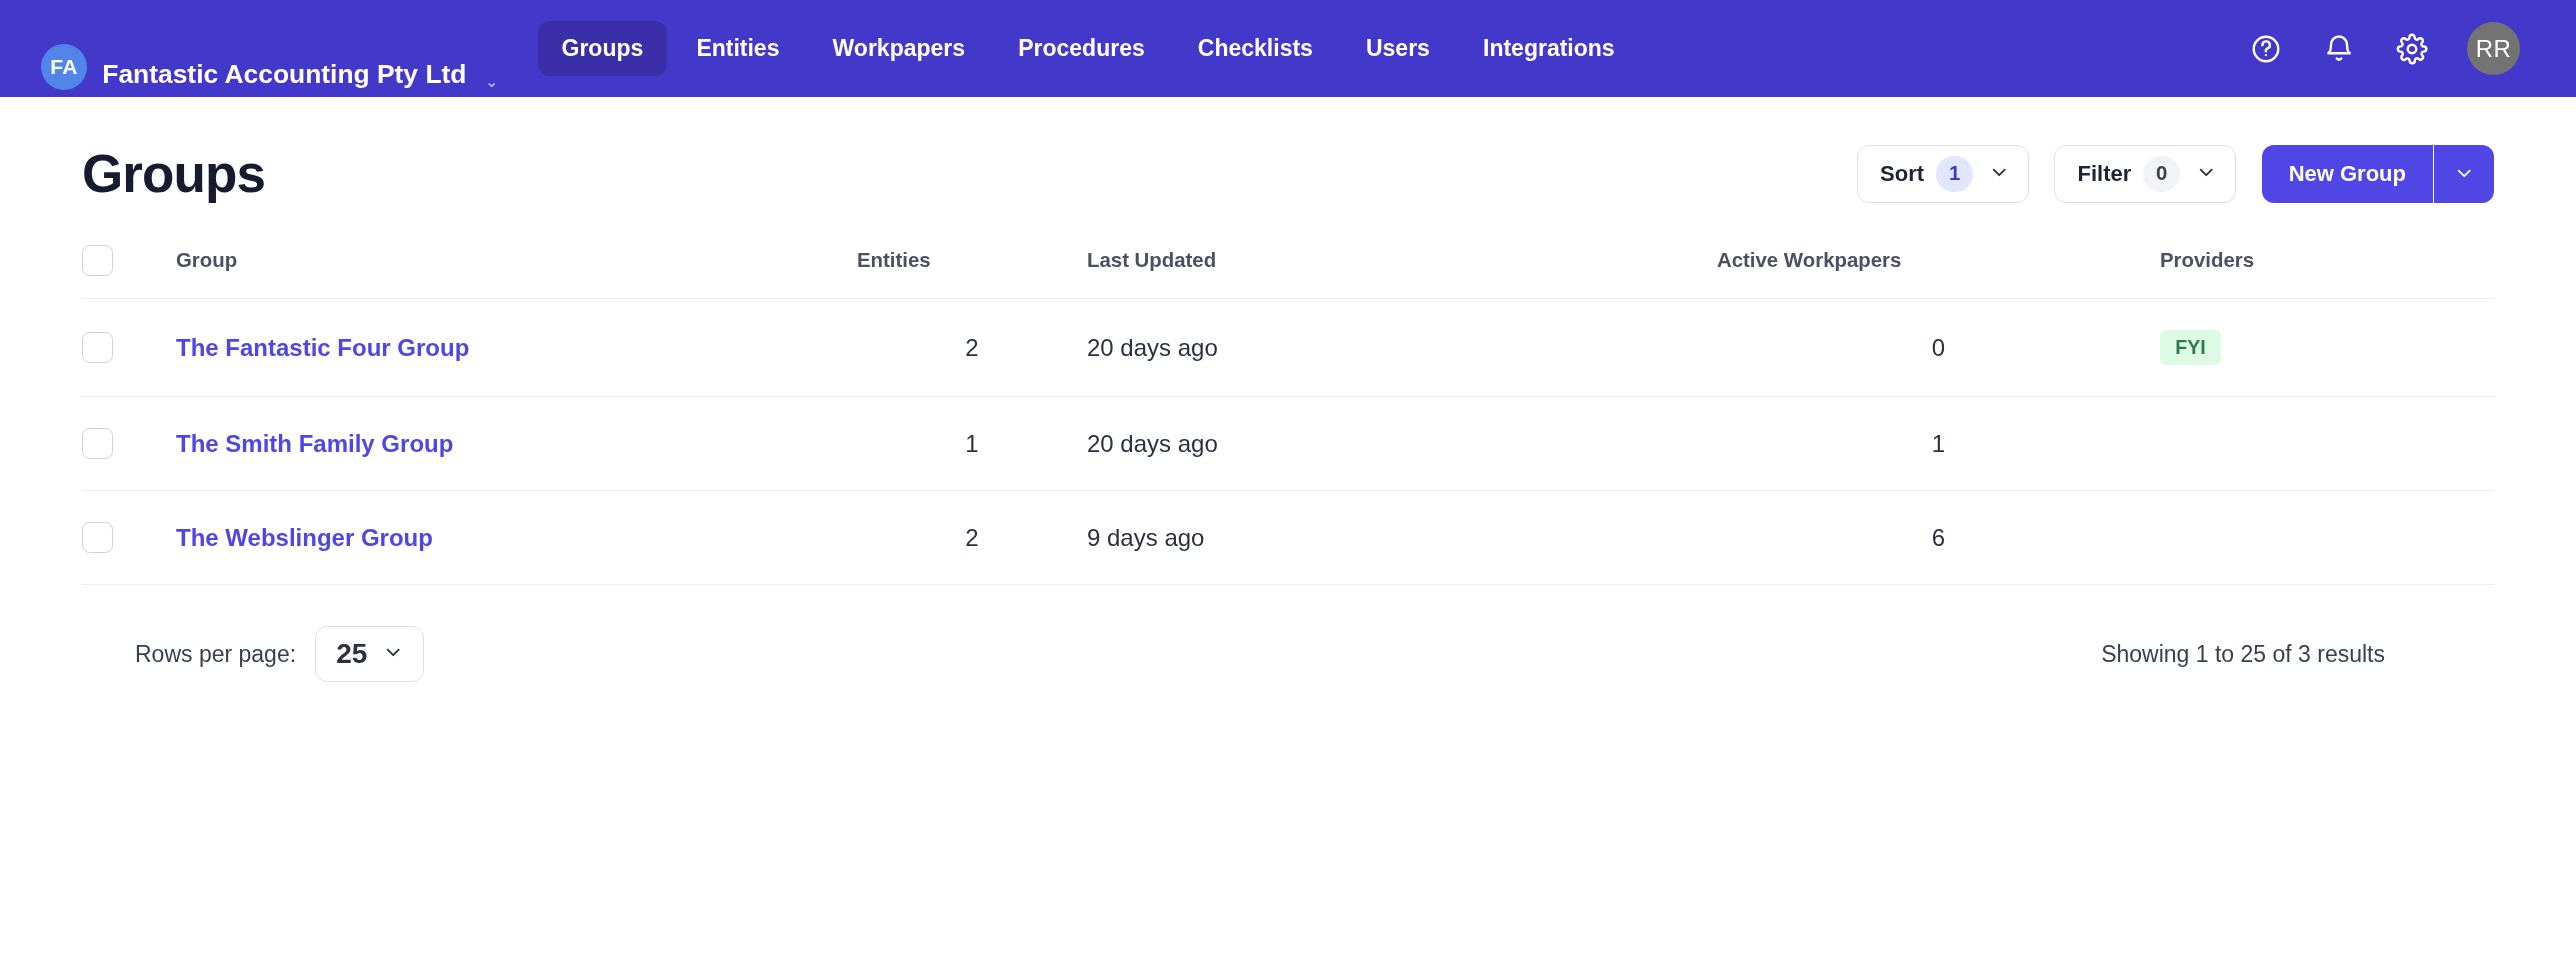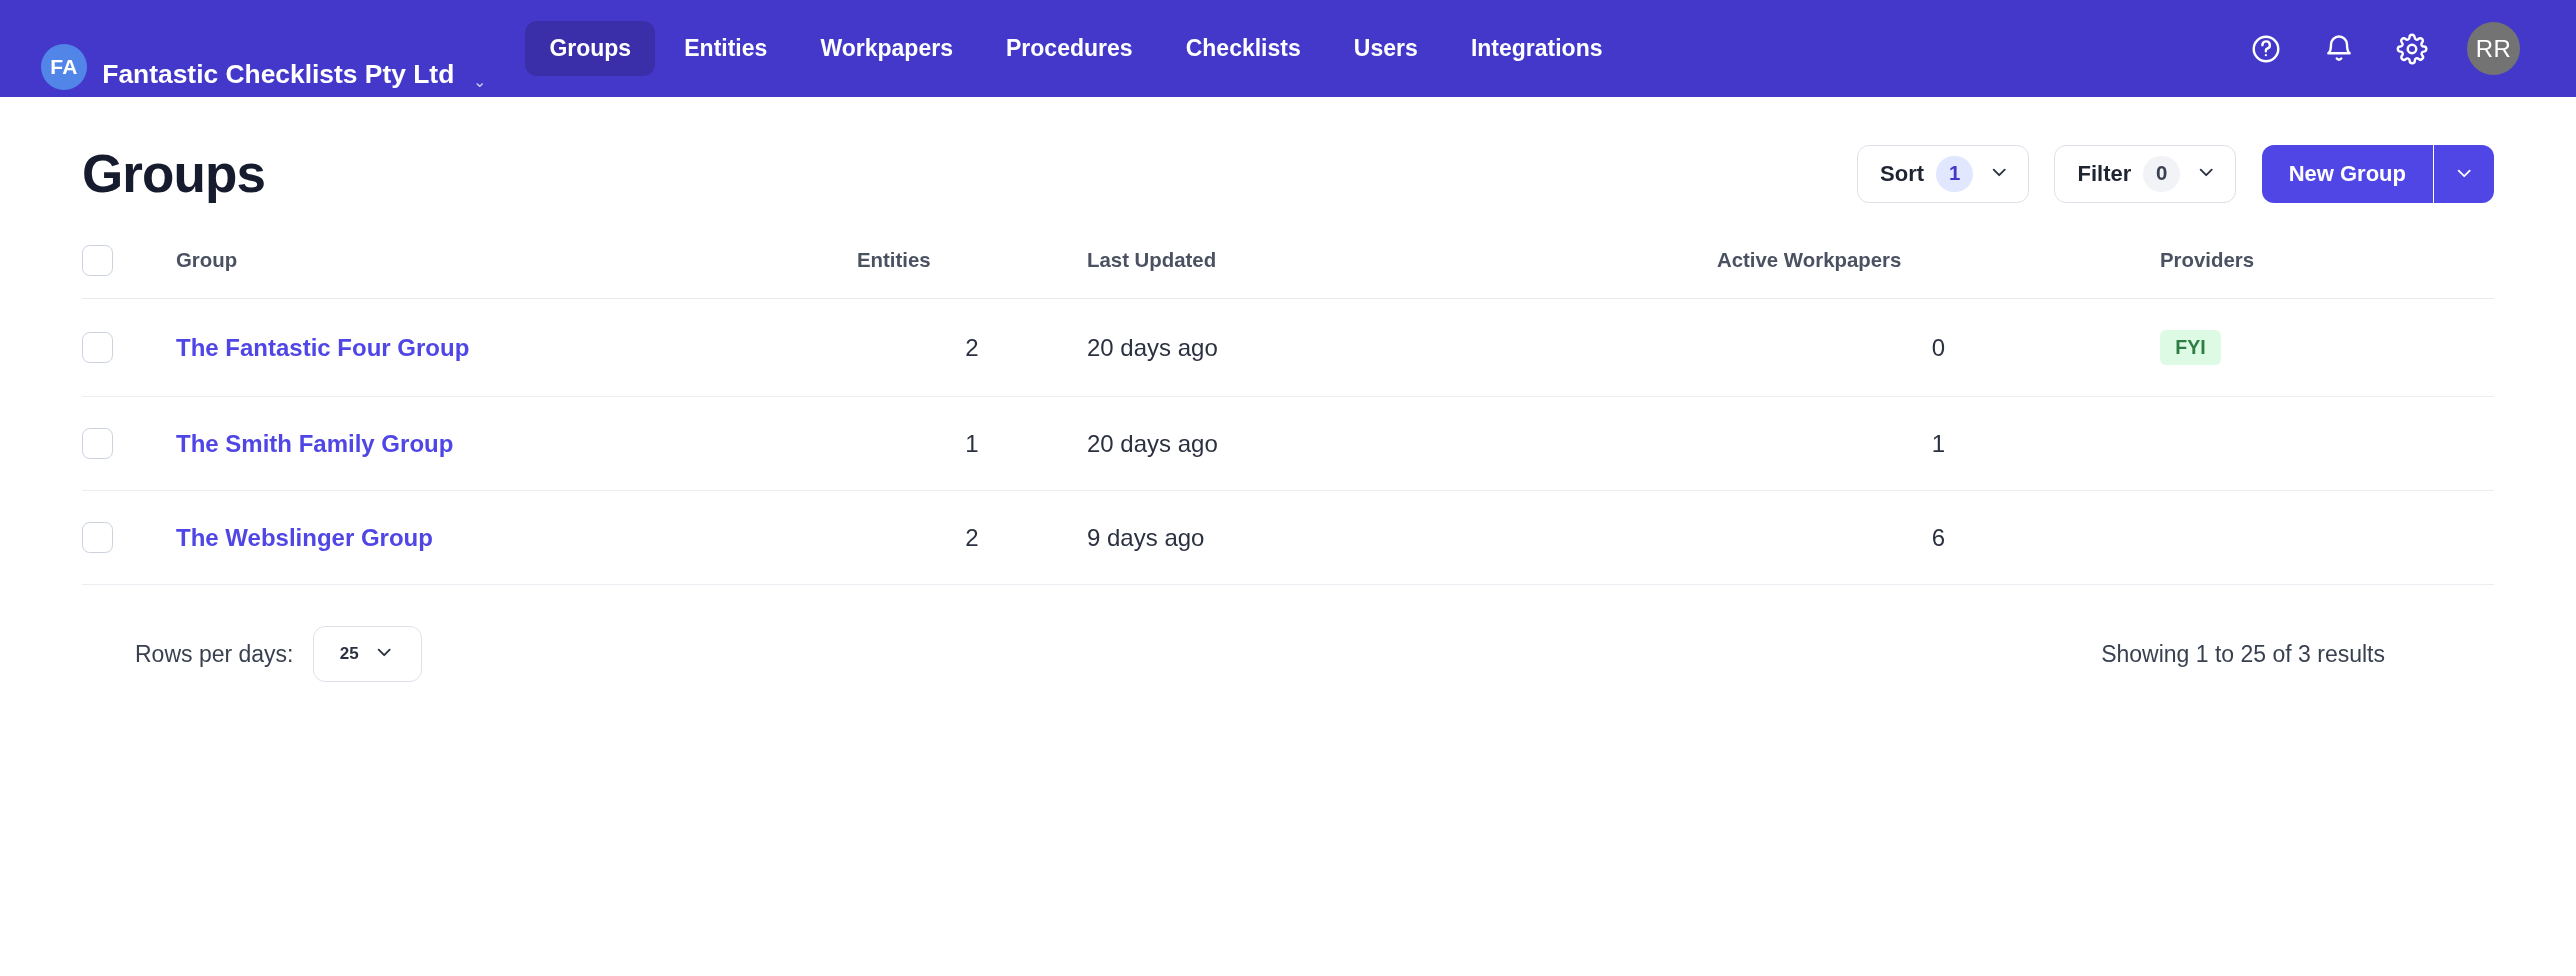--- a/index.html
+++ b/index.html
@@ -295,39 +295,39 @@
     border-radius: 12px;
     background: #ffffff;
     display: flex;
     align-items: center;
     justify-content: center;
     gap: 15.3px;
     padding: 0 19px;
     cursor: pointer;
   }
   .rows-select .val {
-    font-size: 17px;
+    font-size: 28px;
     font-weight: 700;
     color: #2B3140;
   }
   .results {
     margin-left: auto;
     font-size: 23px;
     color: #39404F;
     margin-right: 109px;
   }
 </style>
 </head>
 <body>
 
 <div class="topbar">
 
   <div class="org">
     <div class="org-avatar">FA</div>
-    <div class="org-name">Fantastic Checklists Pty Ltd</div>
+    <div class="org-name">Fantastic Accounting Pty Ltd</div>
     <div class="org-caret">⌄</div>
   </div>
 
   <div class="nav" id="nav-container">
       <div class="nav-item active">Groups</div>
       <div class="nav-item">Entities</div>
       <div class="nav-item">Workpapers</div>
       <div class="nav-item">Procedures</div>
       <div class="nav-item">Checklists</div>
       <div class="nav-item">Users</div>
@@ -451,21 +451,21 @@
           <td><a class="group-link">The Webslinger Group</a></td>
           <td class="center">2</td>
           <td>9 days ago</td>
           <td class="center">6</td>
           <td></td>
         </tr>
       </tbody>
   </table>
 
   <div class="tbl-footer">
-    <span class="rows-label">Rows per days:</span>
+    <span class="rows-label">Rows per page:</span>
     <div class="rows-select">
       <span class="val">25</span>
       <span>
         <svg width="20.4" height="20.4" viewBox="0 0 24 24" fill="none" stroke="#2B3140" stroke-width="2.2" stroke-linecap="round" stroke-linejoin="round">
           <path d="M5.5 9l6.5 6.5L18.5 9"></path>
         </svg>
       </span>
     </div>
     <span class="results">Showing 1 to 25 of 3 results</span>
   </div>

